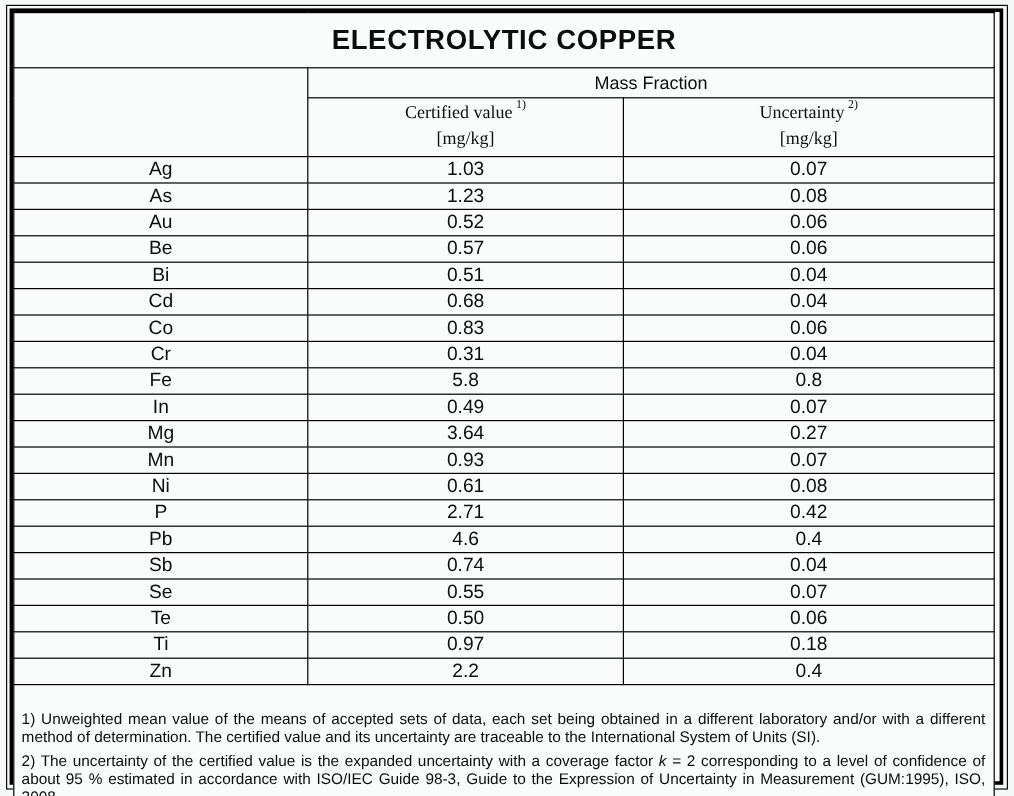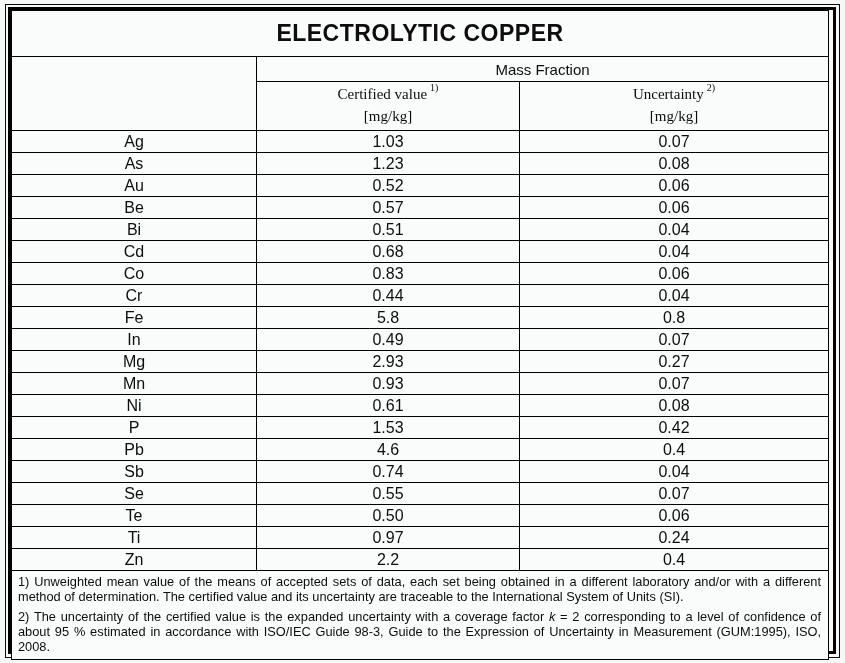--- a/index.html
+++ b/index.html
@@ -59,21 +59,21 @@
     margin-left: 3px;
   }
   tbody td { height: 21px; font-size: 16px; }
   .footnotes-cell {
     text-align: justify;
     vertical-align: top;
     padding: 2px 7px 2px 6px;
     font-size: 12.8px;
     line-height: 1.17;
   }
-  .footnotes-cell p { margin: 2px 0 2px 0; }
+  .footnotes-cell p { margin: 19px 0 2px 0; }
   .footnotes-cell p + p { margin-top: 5px; }
 </style>
 </head>
 <body>
 
 <div class="frame">
   <div class="table-outer">
     <table>
       <colgroup>
         <col class="c-element">
@@ -130,51 +130,51 @@
             <td>0.68</td>
             <td>0.04</td>
           </tr>
           <tr>
             <td>Co</td>
             <td>0.83</td>
             <td>0.06</td>
           </tr>
           <tr>
             <td>Cr</td>
-            <td>0.44</td>
+            <td>0.31</td>
             <td>0.04</td>
           </tr>
           <tr>
             <td>Fe</td>
             <td>5.8</td>
             <td>0.8</td>
           </tr>
           <tr>
             <td>In</td>
             <td>0.49</td>
             <td>0.07</td>
           </tr>
           <tr>
             <td>Mg</td>
-            <td>2.93</td>
+            <td>3.64</td>
             <td>0.27</td>
           </tr>
           <tr>
             <td>Mn</td>
             <td>0.93</td>
             <td>0.07</td>
           </tr>
           <tr>
             <td>Ni</td>
             <td>0.61</td>
             <td>0.08</td>
           </tr>
           <tr>
             <td>P</td>
-            <td>1.53</td>
+            <td>2.71</td>
             <td>0.42</td>
           </tr>
           <tr>
             <td>Pb</td>
             <td>4.6</td>
             <td>0.4</td>
           </tr>
           <tr>
             <td>Sb</td>
             <td>0.74</td>
@@ -186,21 +186,21 @@
             <td>0.07</td>
           </tr>
           <tr>
             <td>Te</td>
             <td>0.50</td>
             <td>0.06</td>
           </tr>
           <tr>
             <td>Ti</td>
             <td>0.97</td>
-            <td>0.24</td>
+            <td>0.18</td>
           </tr>
           <tr>
             <td>Zn</td>
             <td>2.2</td>
             <td>0.4</td>
           </tr>
         </tbody>
       <tfoot>
         <tr>
           <td colspan="3" class="footnotes-cell">

